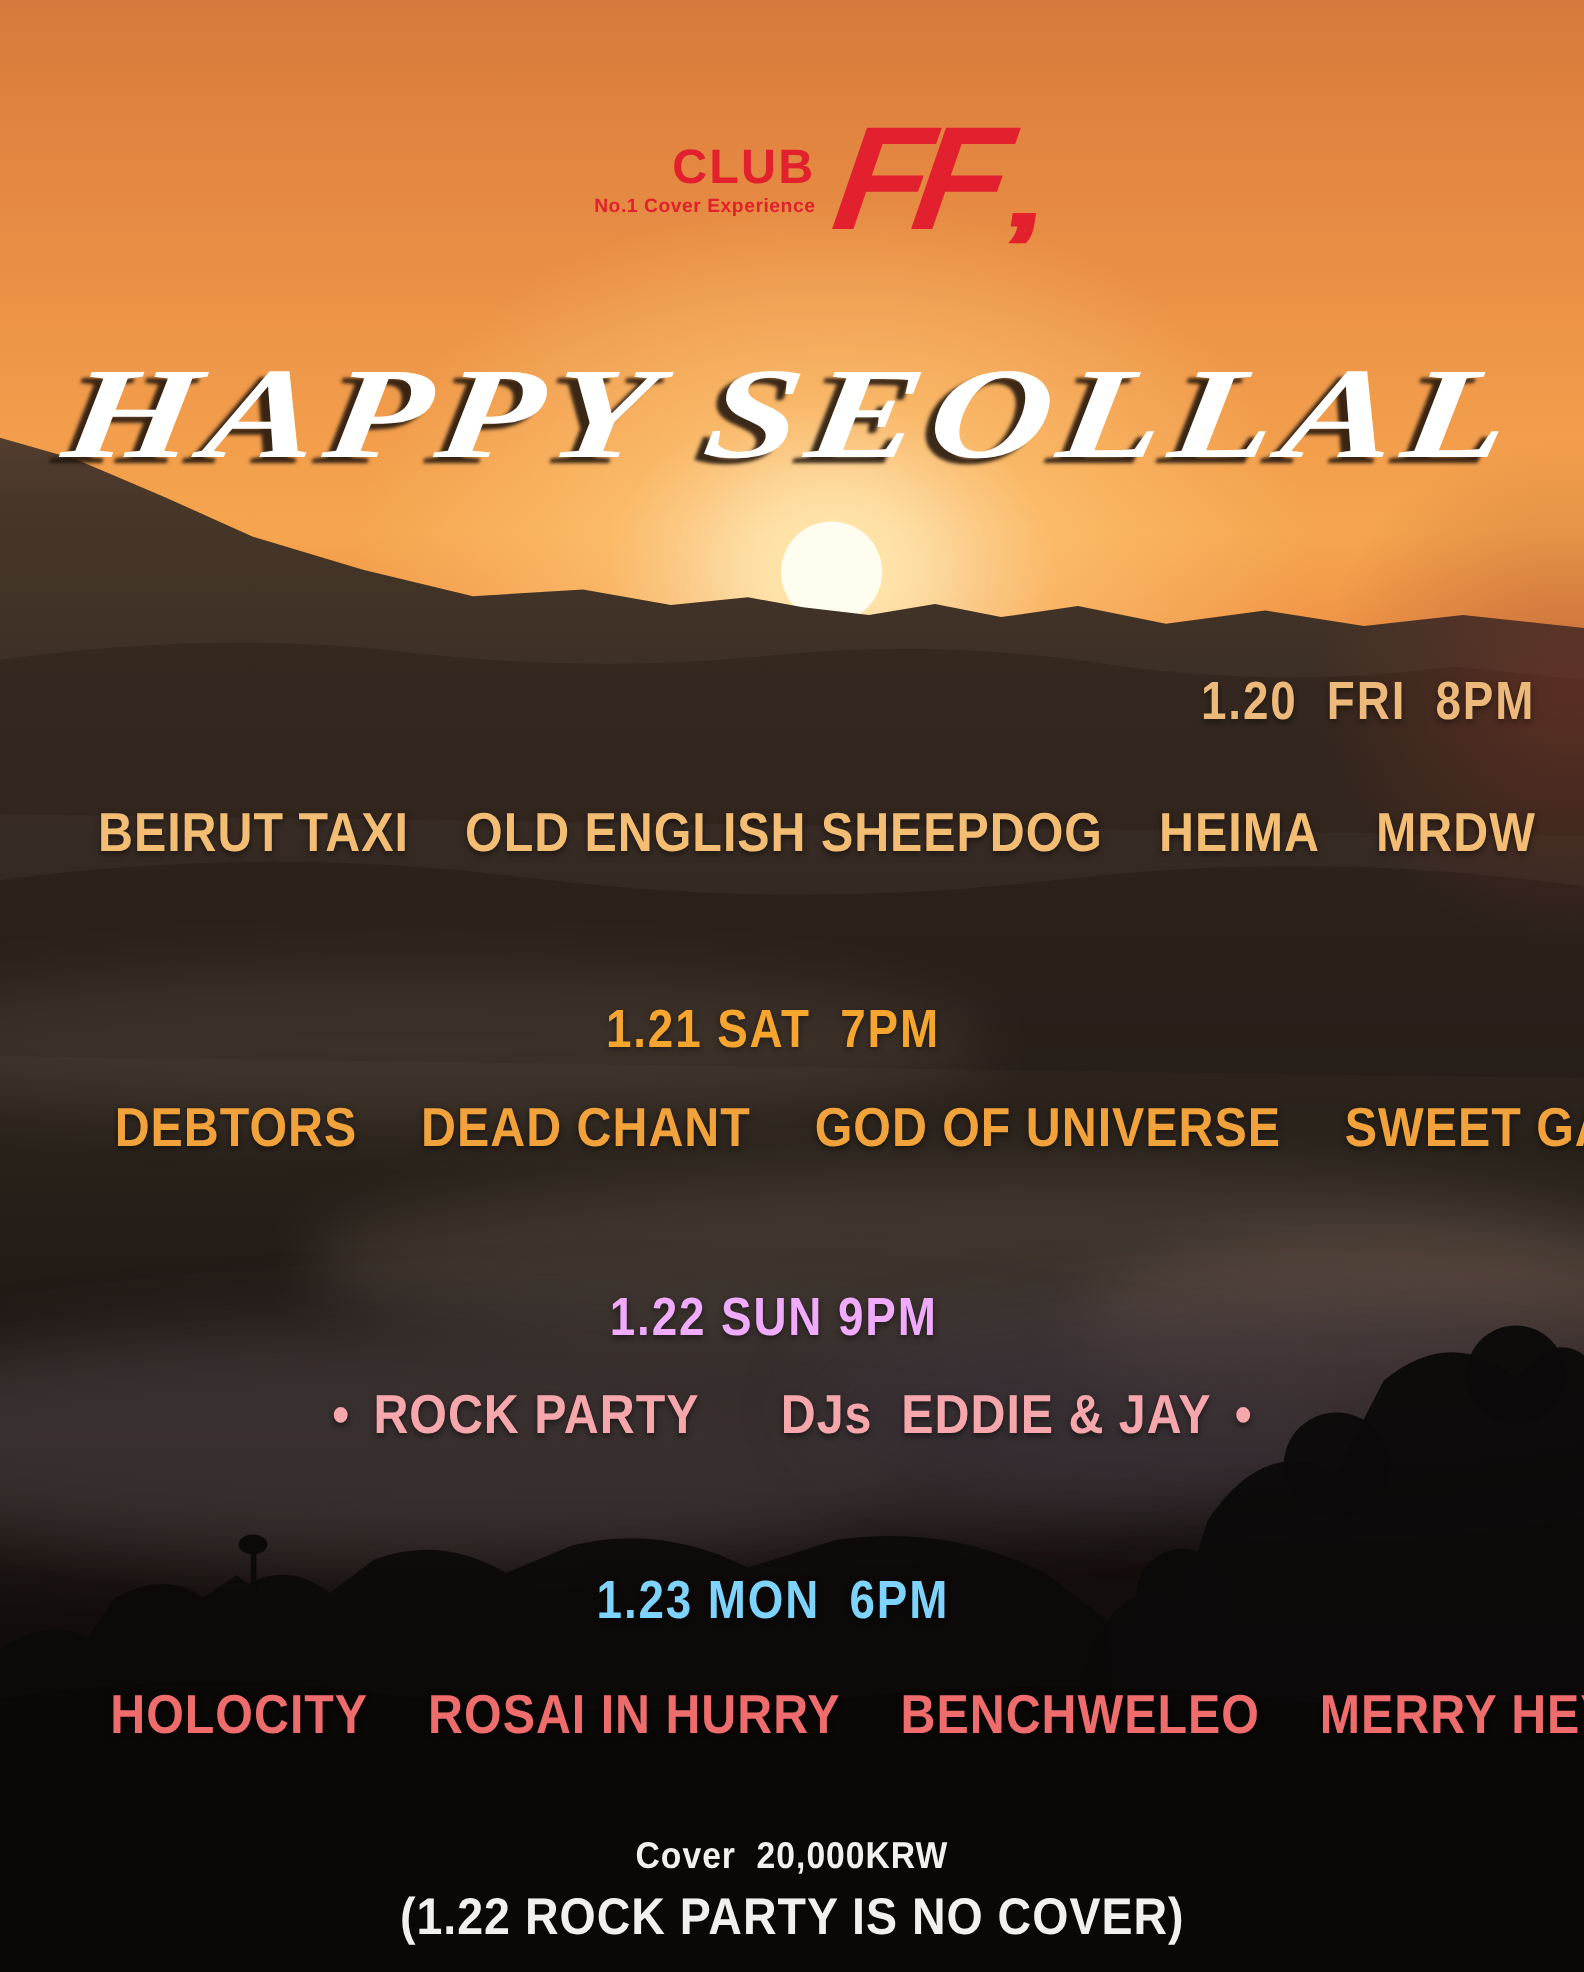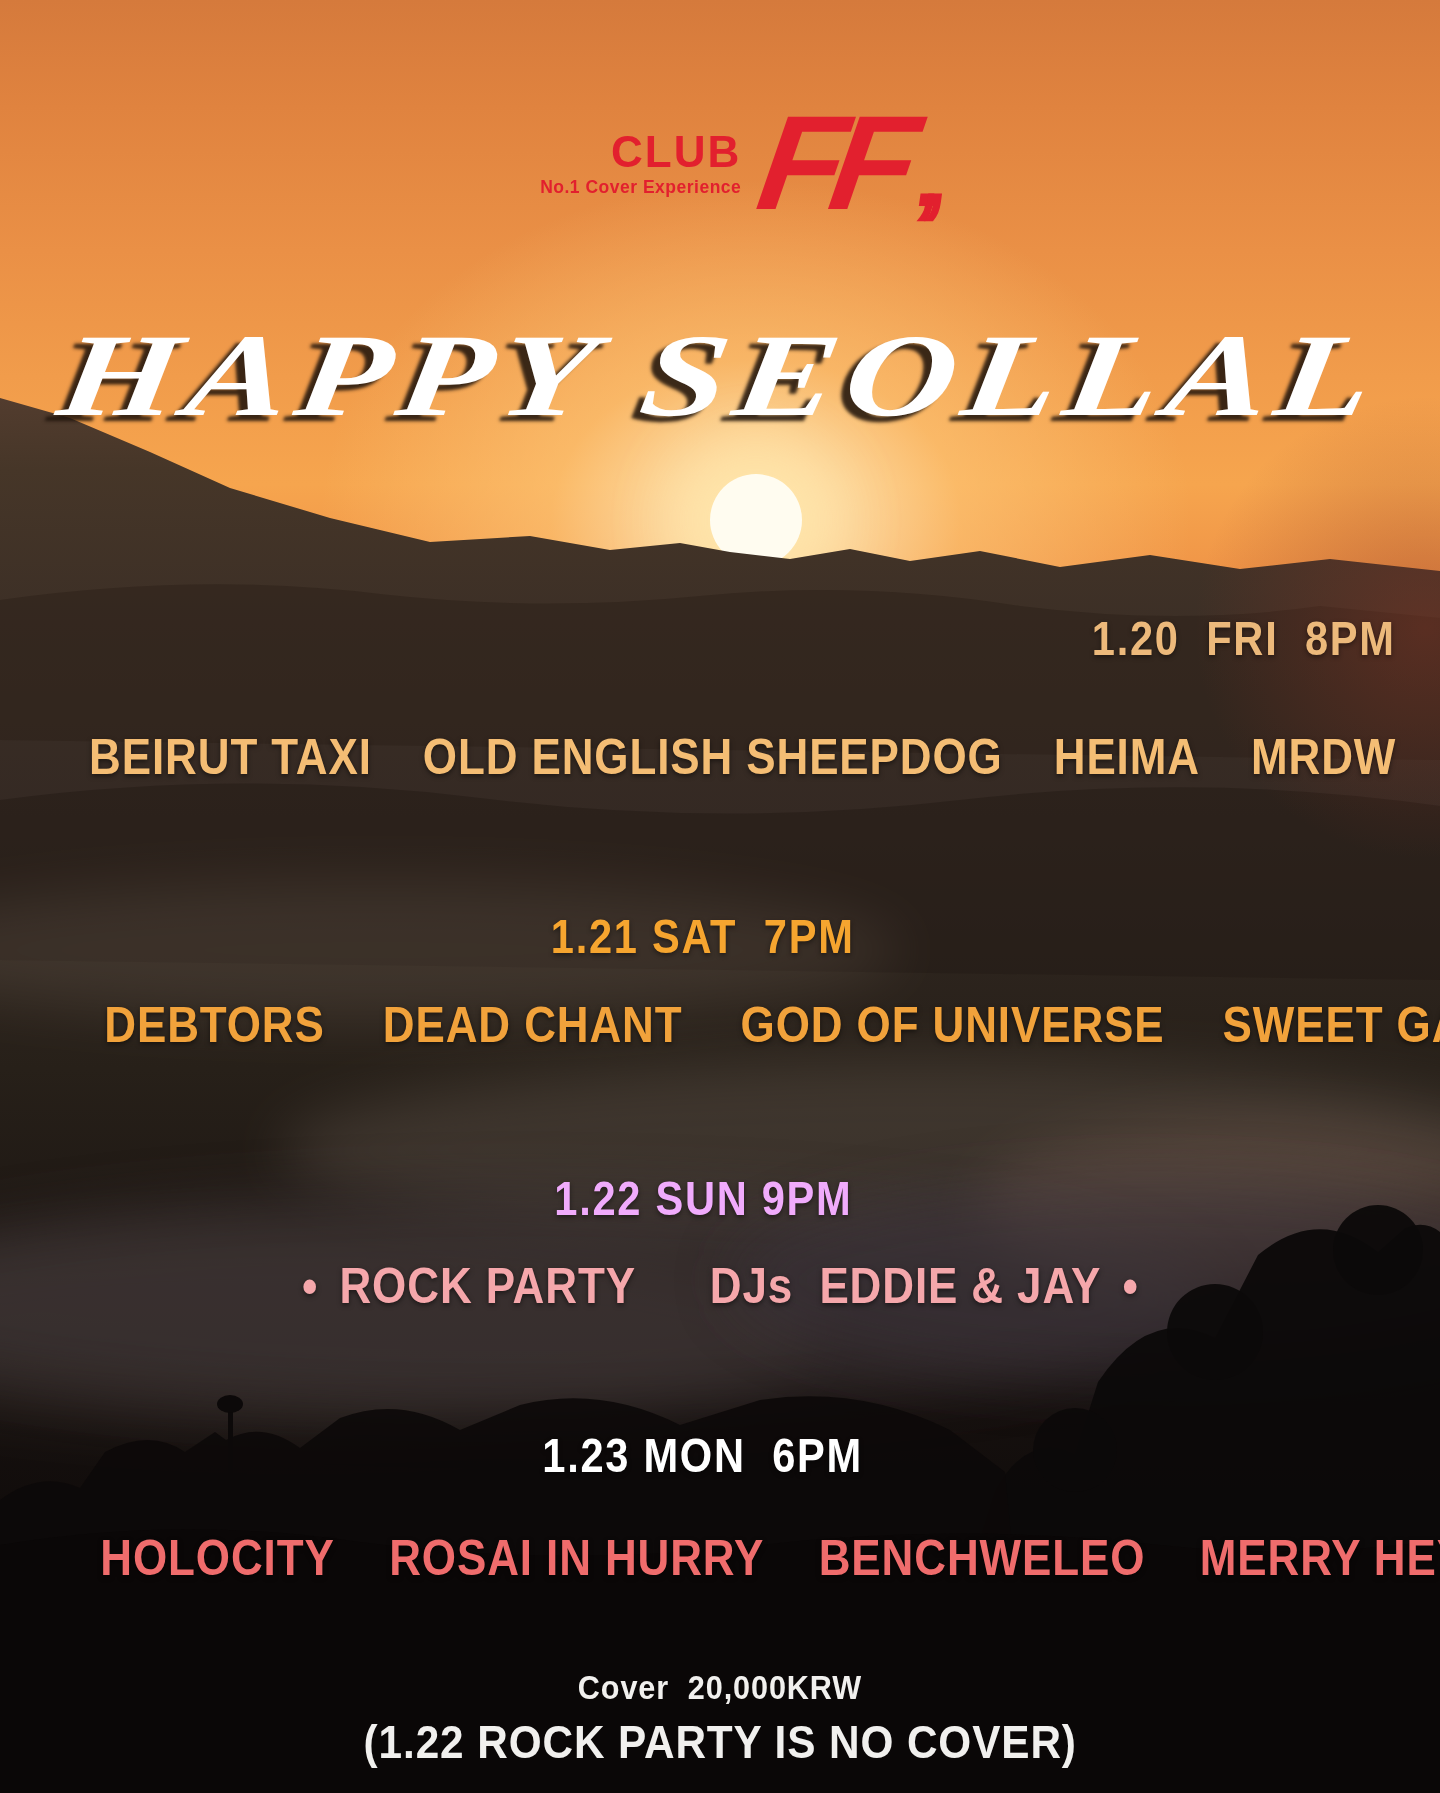--- a/index.html
+++ b/index.html
@@ -159,21 +159,21 @@
   <div class="layer ev-acts ev3a" style="color: rgb(245, 167, 171);">
     <div class="acts-row">
       <span class="bullet left">•</span>
       <span>ROCK PARTY</span>
       <span class="gap-mid"></span>
       <span>DJs  EDDIE &amp; JAY</span>
       <span class="bullet right">•</span>
     </div>
   </div>
 
-  <div class="layer ev-heading ev4h" style="color: #ffffff;">
+  <div class="layer ev-heading ev4h" style="color: #7dd3fc;">
     <span class="condensed">1.23 MON  6PM</span>
   </div>
   <div class="layer ev-acts ev4a" style="color: rgb(239, 108, 108);">
     <div class="acts-row g62">
       <span>HOLOCITY</span>
       <span>ROSAI IN HURRY</span>
       <span>BENCHWELEO</span>
       <span>MERRY HEY DAY</span>
     </div>
   </div>

